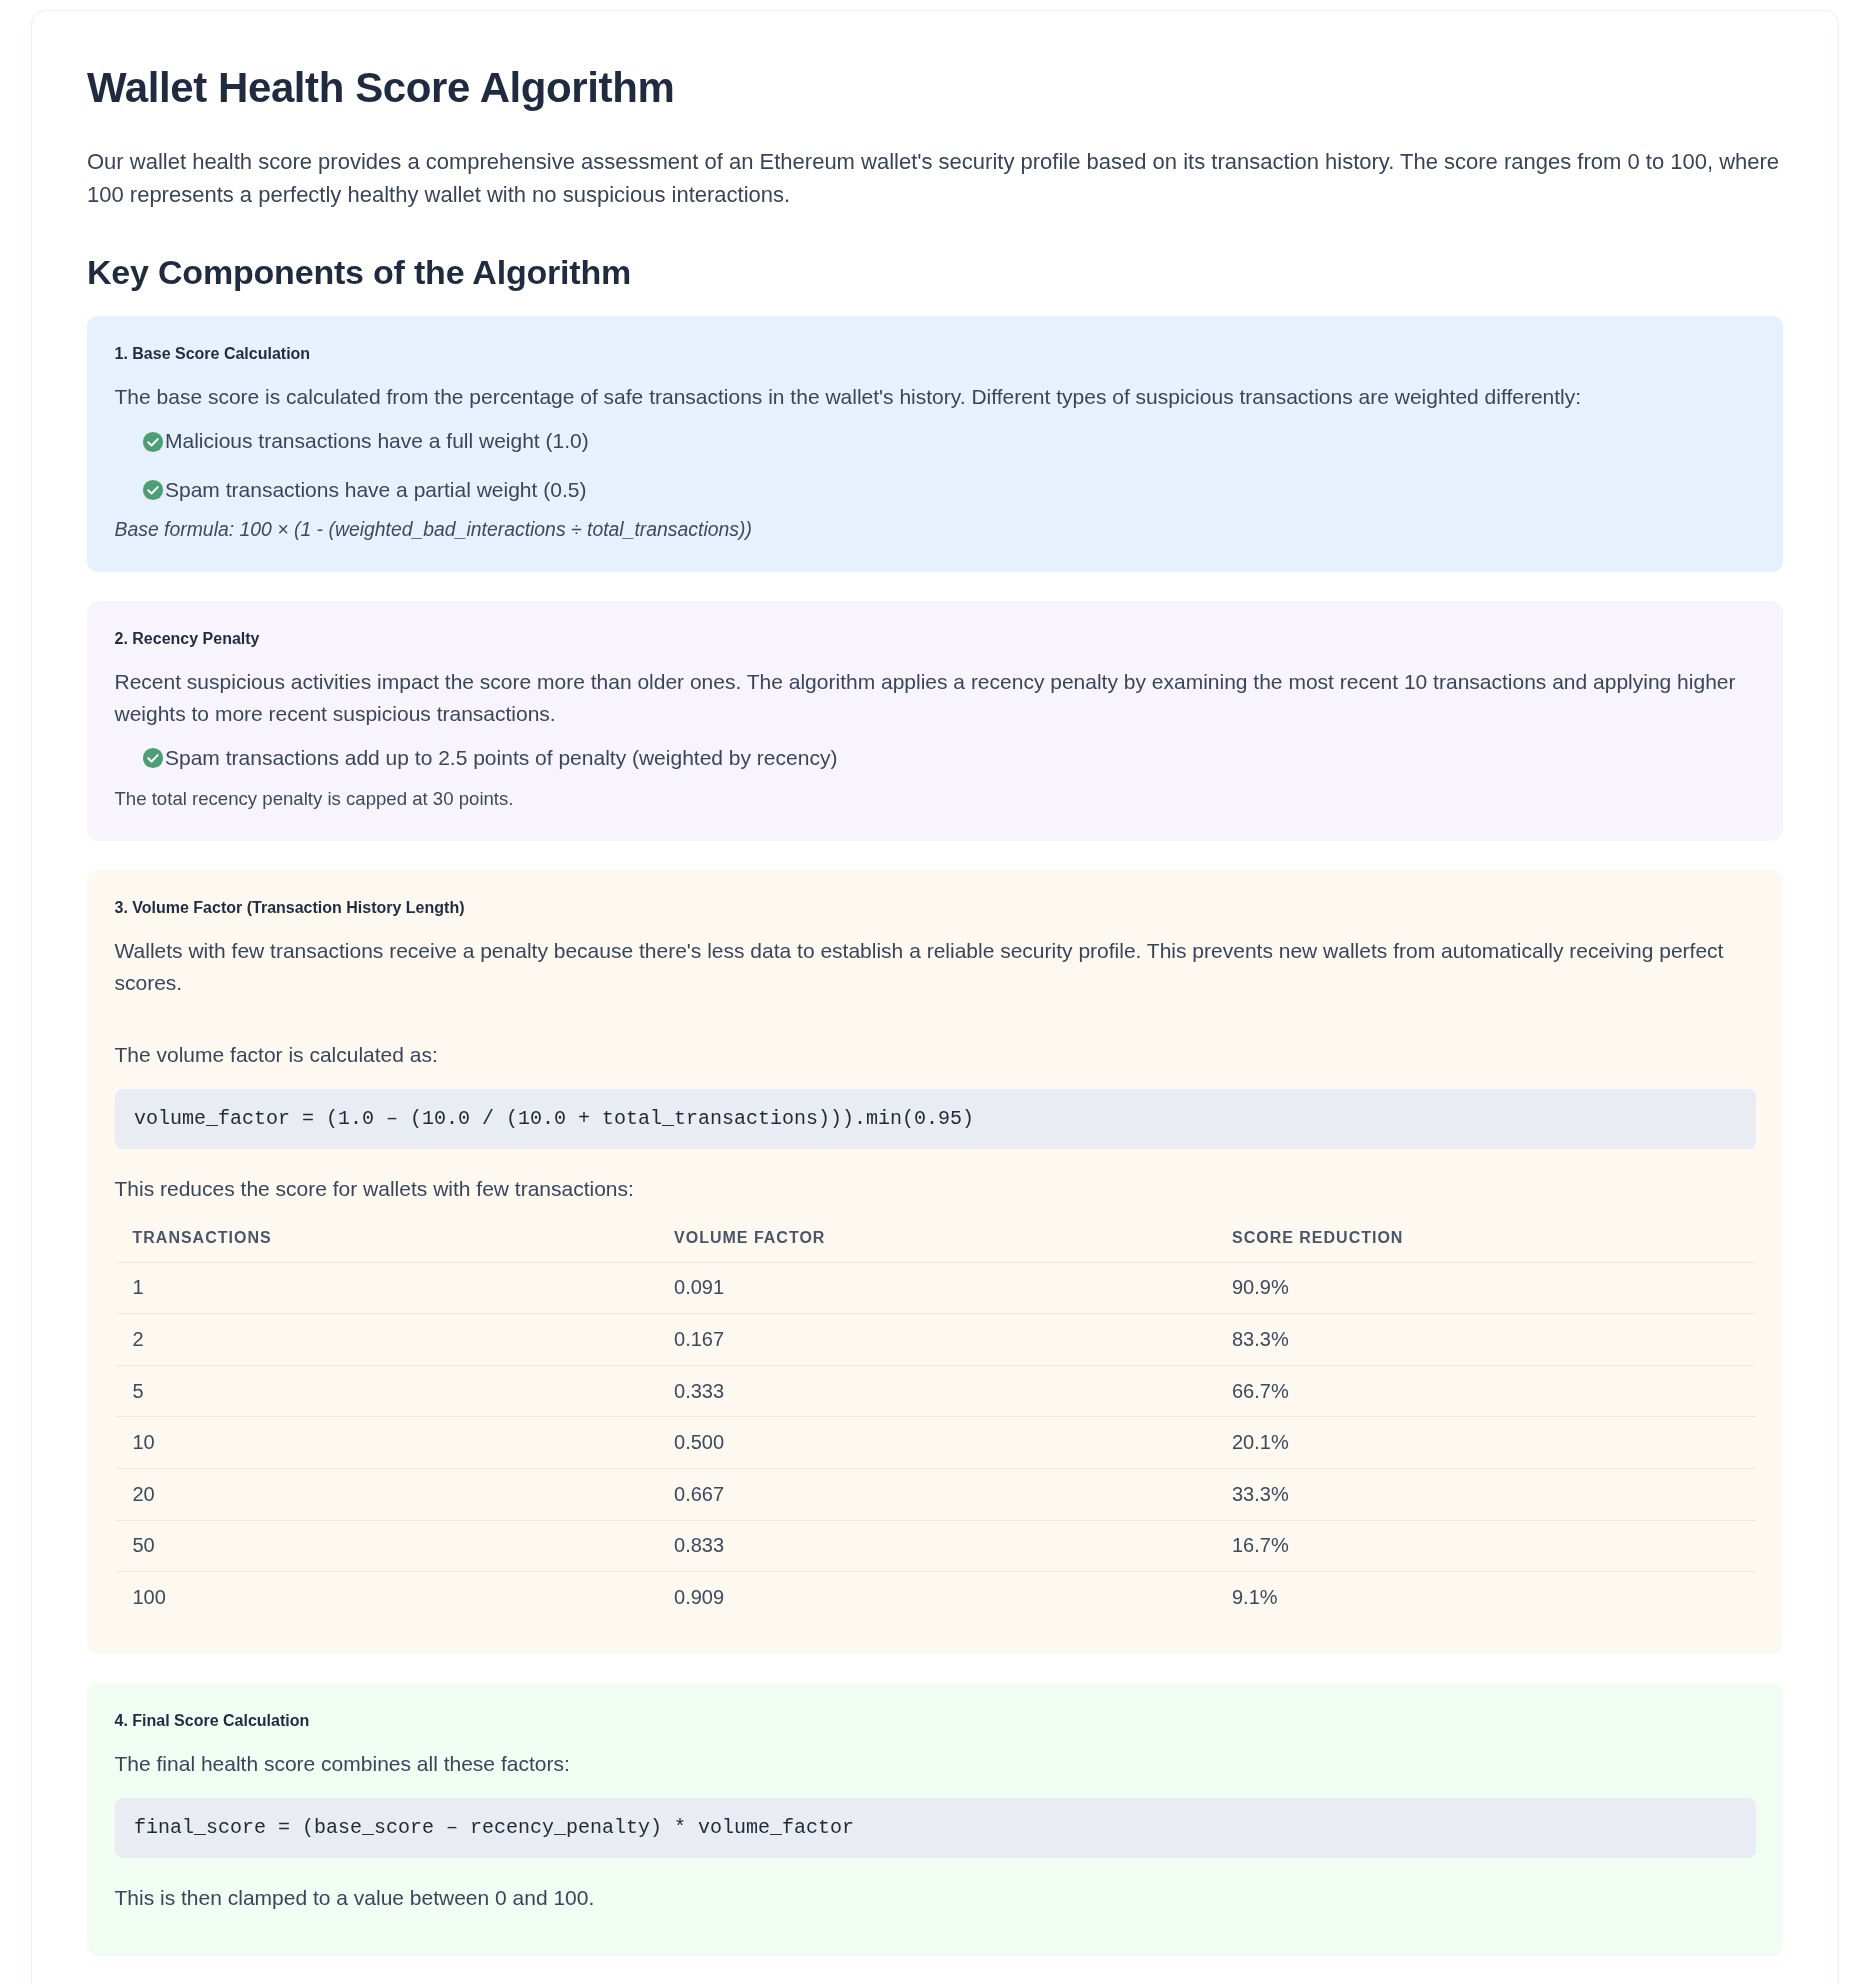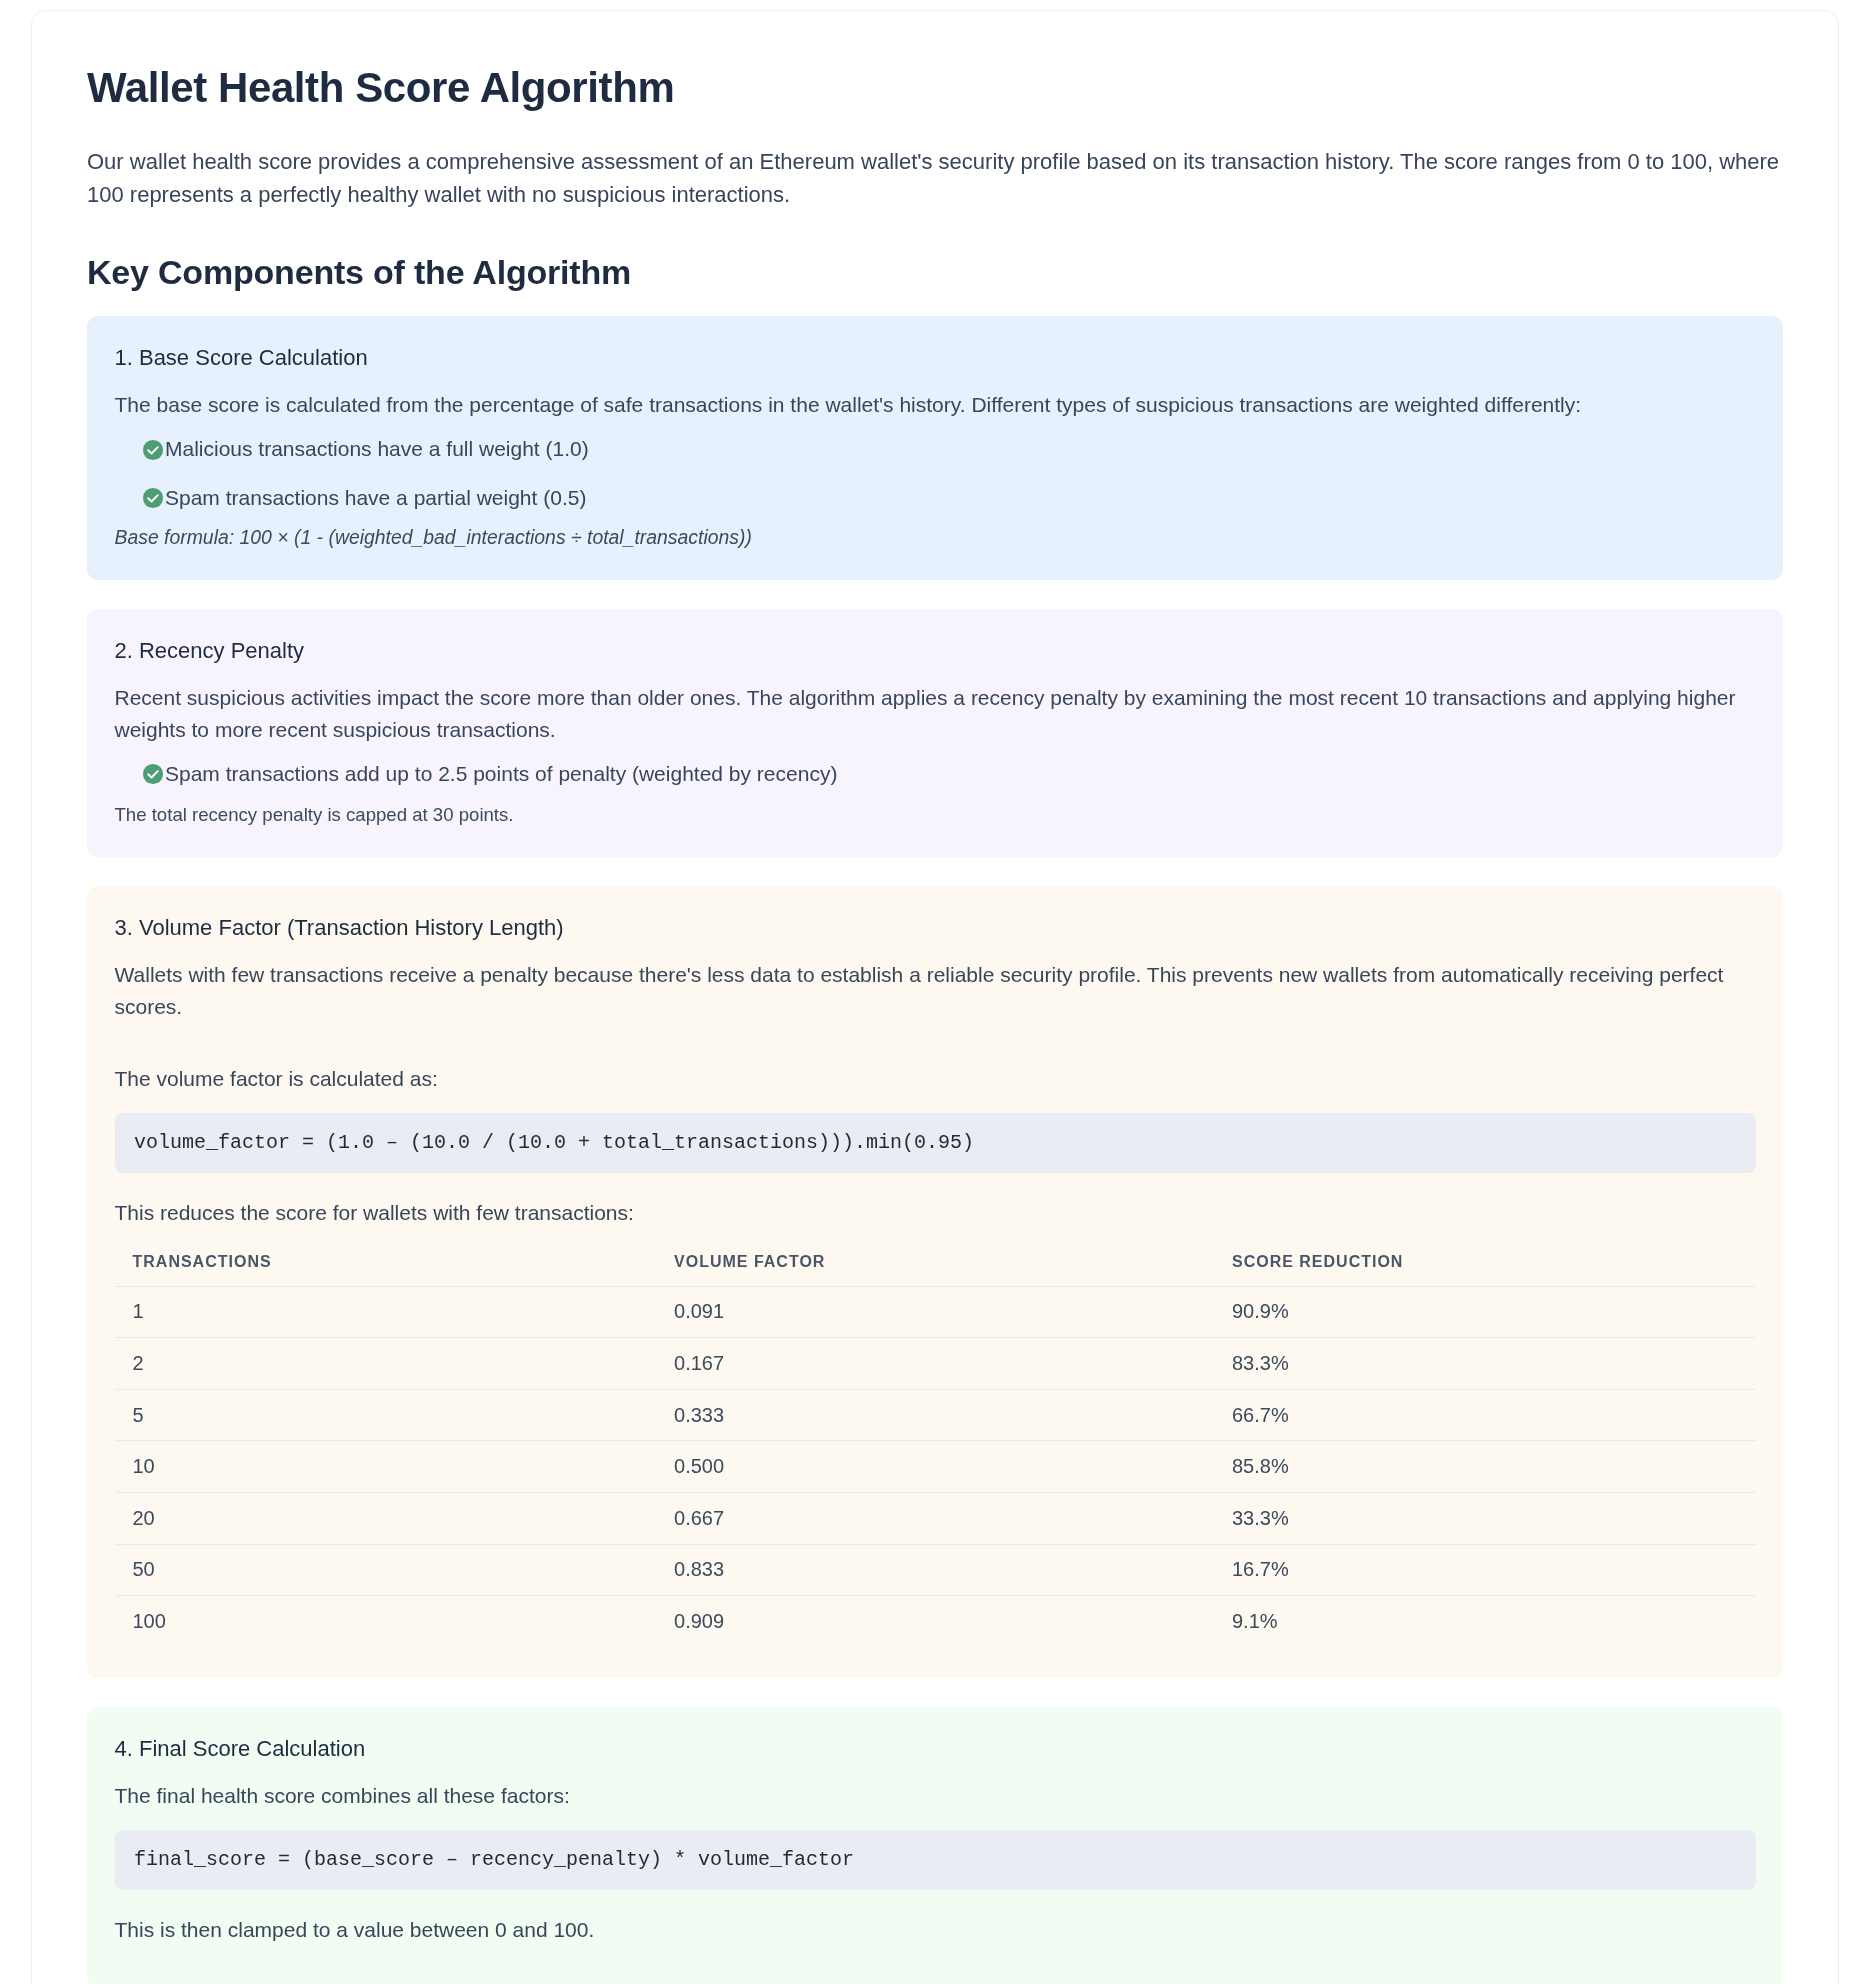--- a/index.html
+++ b/index.html
@@ -53,22 +53,22 @@
     border-radius: 11.3px;
     padding: 29px 27.5px 31px 27.5px;
     margin: 0 16px 29px 16px;
   }
   .card-blue   { background: #e7f0fd; }
   .card-purple { background: #f8f4fe; }
   .card-cream  { background: #fdf8f0; }
   .card-green  { background: #f1fcf3; }
 
   h3.card-title {
-    font-size: 22px;
-    font-weight: normal;
+    font-size: 16px;
+    font-weight: bold;
     color: #1f2b40;
     margin: 0 0 18px 0;
   }
 
   p.card-text {
     font-size: 21px;
     line-height: 1.52;
     color: #394659;
     margin: 0 0 11.3px 0;
   }
@@ -232,21 +232,21 @@
           <td>83.3%</td>
         </tr>
         <tr>
           <td>5</td>
           <td>0.333</td>
           <td>66.7%</td>
         </tr>
         <tr>
           <td>10</td>
           <td>0.500</td>
-          <td>85.8%</td>
+          <td>20.1%</td>
         </tr>
         <tr>
           <td>20</td>
           <td>0.667</td>
           <td>33.3%</td>
         </tr>
         <tr>
           <td>50</td>
           <td>0.833</td>
           <td>16.7%</td>

